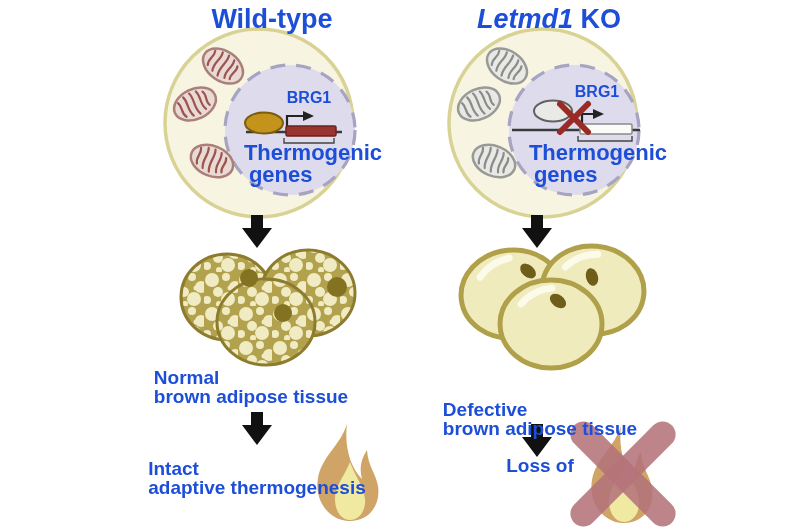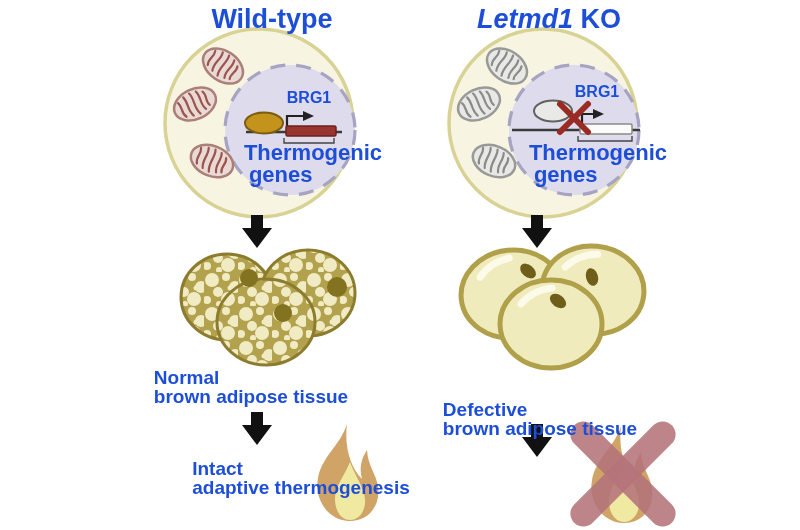--- a/index.html
+++ b/index.html
@@ -144,20 +144,21 @@
 
   <div class="t body-label" style="left:251px;top:368px;">
     <span>Normal</span>
     <span>brown adipose tissue</span>
   </div>
   <div class="t body-label" style="left:540px;top:368px;margin-top:32px;">
     <span>Defective</span>
     <span>brown adipose tissue</span>
   </div>
 
-  <div class="t body-label" style="left:257px;top:459px;margin-left:44px;">
+  <div class="t body-label" style="left:257px;top:459px;">
     <span>Intact</span>
     <span>adaptive thermogenesis</span>
   </div>
   <div class="t body-label" style="left:540px;top:456px;">
+    <span>Loss of</span>
   </div>
 
 </div>
 
 </body></html>

